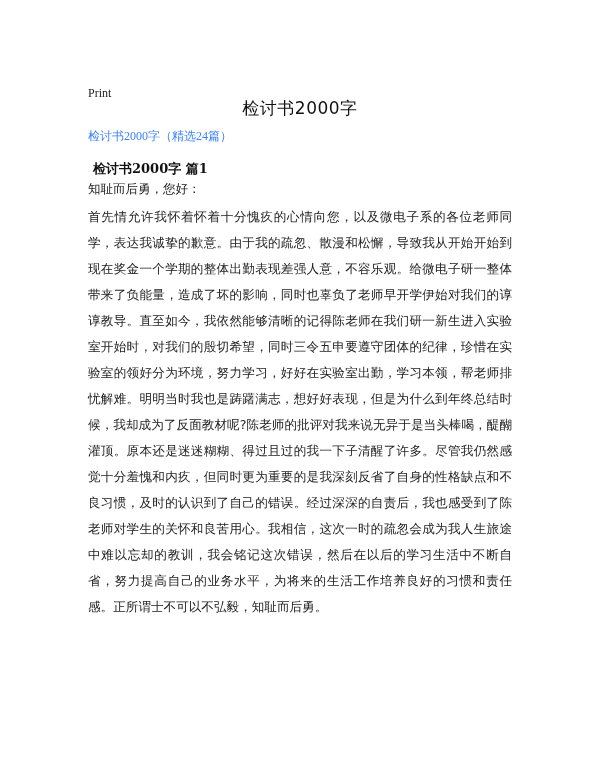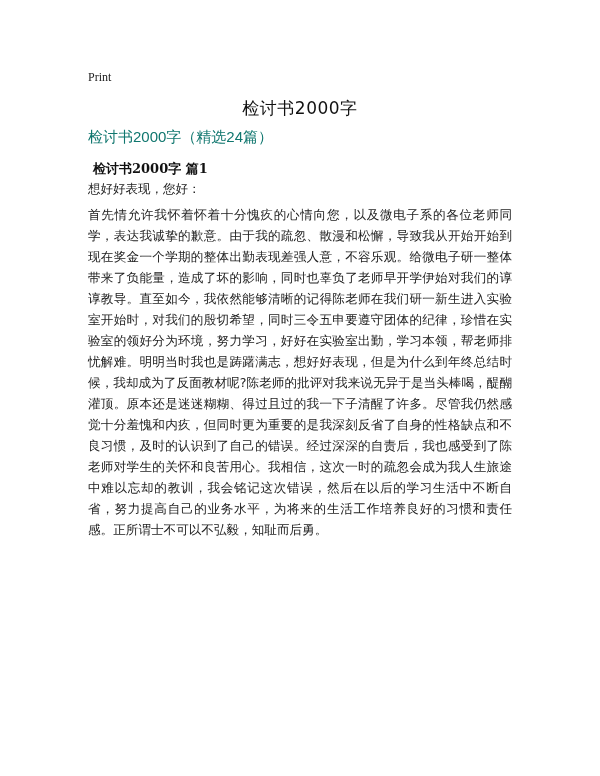--- a/index.html
+++ b/index.html
@@ -1,30 +1,30 @@
 <!DOCTYPE html>
 <html><head>
 <meta charset="utf-8">
 <style>
   html, body { margin: 0; padding: 0; background: #ffffff; }
   body { width: 600px; height: 776px; position: relative; overflow: hidden; color: #1a1a1a; }
   .page { position: absolute; left: 88px; top: 0; width: 424px; }
-  .print-label { position: absolute; left: 0; top: 70px; font-family: "Liberation Serif", serif; font-size: 12px; color: #222; }
+  .print-label { position: absolute; left: 0; top: 86px; font-family: "Liberation Serif", serif; font-size: 12px; color: #222; }
   .doc-title { position: absolute; left: -88px; width: 600px; top: 97px; text-align: center; font-family: "DejaVu Sans", sans-serif; font-size: 17px; color: #111; letter-spacing: 0.5px; }
-  .subtitle { position: absolute; left: 0; top: 128px; font-family: Liberation Sans, sans-serif; font-size: 15px; color: #0f766e; }
+  .subtitle { position: absolute; left: 0; top: 128px; font-family: Liberation Serif, serif; font-size: 12px; color: #3b82f6; }
   .section-heading { position: absolute; left: 0; top: 155px; font-family: "DejaVu Serif", serif; font-size: 13px; font-weight: bold; color: #111; }
   .greeting { position: absolute; left: 0; top: 181px; font-family: "DejaVu Sans", sans-serif; font-size: 12.5px; color: #222; }
   .body-text { position: absolute; left: 0; top: 204px; width: 424px; }
-  .para { margin: 0 0 10px 0; font-family: "DejaVu Sans", sans-serif; font-size: 12.6px; line-height: 21px; color: #222; text-align: justify; word-break: break-all; }
+  .para { margin: 0 0 10px 0; font-family: "DejaVu Sans", sans-serif; font-size: 12.6px; line-height: 26px; color: #222; text-align: justify; word-break: break-all; }
 </style>
 </head>
 <body>
 
 <div class="page">
   <div class="print-label">Print</div>
   <h1 class="doc-title" style="margin:0;font-weight:normal;">检讨书2000字</h1>
   <div class="subtitle">检讨书2000字（精选24篇）</div>
   <h2 class="section-heading" style="margin:5px;">检讨书2000字 篇1</h2>
-  <div class="greeting">想好好表现，您好：</div>
+  <div class="greeting">知耻而后勇，您好：</div>
   <div class="body-text">
     <p class="para">首先情允许我怀着怀着十分愧疚的心情向您，以及微电子系的各位老师同学，表达我诚挚的歉意。由于我的疏忽、散漫和松懈，导致我从开始开始到现在奖金一个学期的整体出勤表现差强人意，不容乐观。给微电子研一整体带来了负能量，造成了坏的影响，同时也辜负了老师早开学伊始对我们的谆谆教导。直至如今，我依然能够清晰的记得陈老师在我们研一新生进入实验室开始时，对我们的殷切希望，同时三令五申要遵守团体的纪律，珍惜在实验室的领好分为环境，努力学习，好好在实验室出勤，学习本领，帮老师排忧解难。明明当时我也是踌躇满志，想好好表现，但是为什么到年终总结时候，我却成为了反面教材呢?陈老师的批评对我来说无异于是当头棒喝，醍醐灌顶。原本还是迷迷糊糊、得过且过的我一下子清醒了许多。尽管我仍然感觉十分羞愧和内疚，但同时更为重要的是我深刻反省了自身的性格缺点和不良习惯，及时的认识到了自己的错误。经过深深的自责后，我也感受到了陈老师对学生的关怀和良苦用心。我相信，这次一时的疏忽会成为我人生旅途中难以忘却的教训，我会铭记这次错误，然后在以后的学习生活中不断自省，努力提高自己的业务水平，为将来的生活工作培养良好的习惯和责任感。正所谓士不可以不弘毅，知耻而后勇。</p>
   </div>
 </div>
 
 </body></html>

